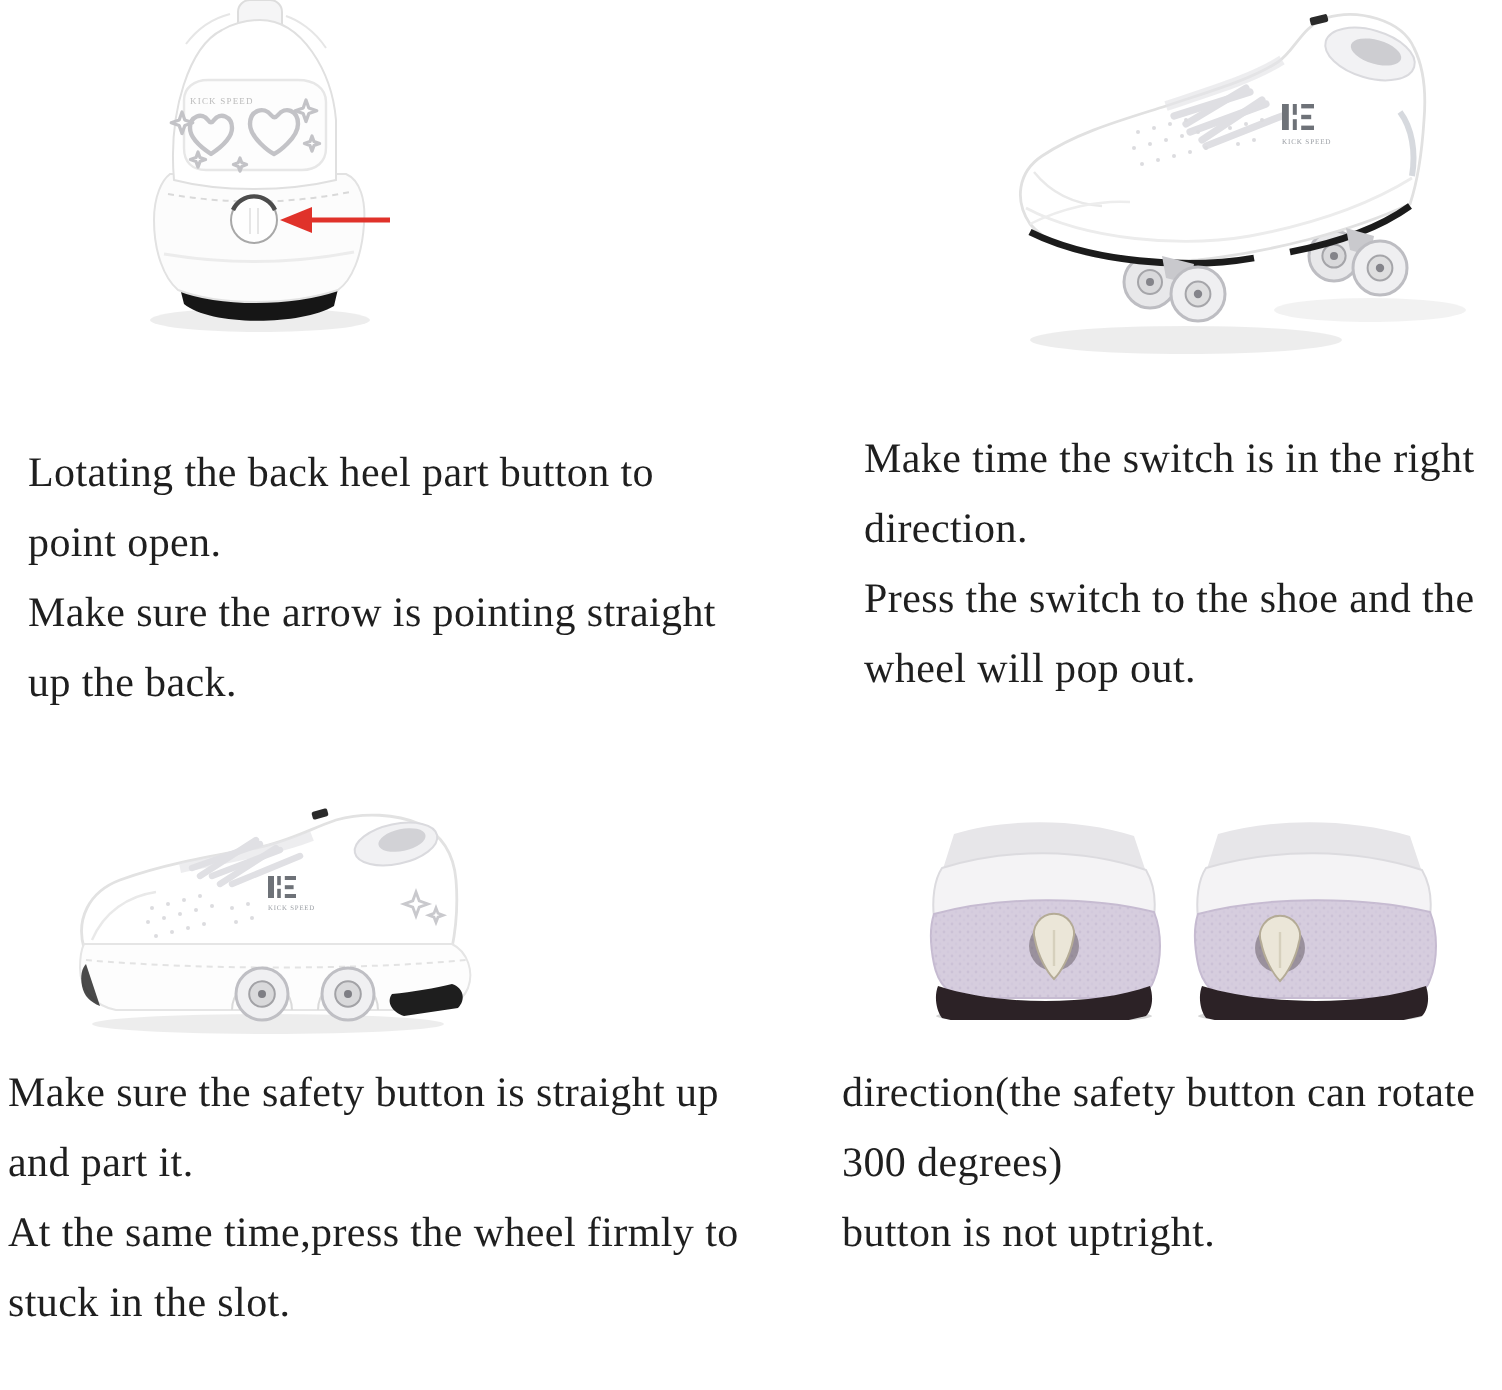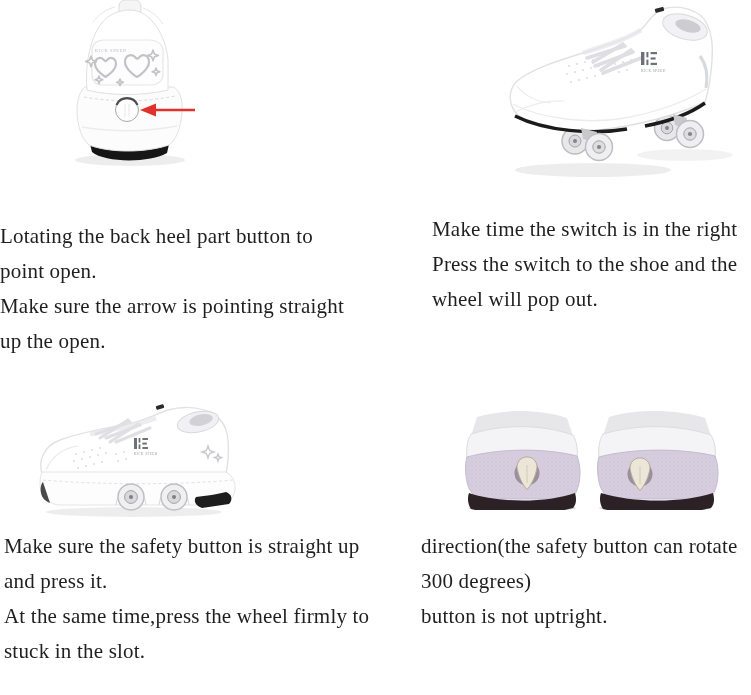--- a/index.html
+++ b/index.html
@@ -8,21 +8,21 @@
     font-family:"Liberation Serif", serif;color:#1f1f1f;
   }
   .fig{position:absolute;margin:0;padding:0;}
   .fig svg{display:block;width:100%;height:100%;}
   .fig-tl{left:55px;top:0;width:180px;height:175px;}
   .fig-tr{left:495px;top:0;width:256px;height:185px;}
   .fig-bl{left:30px;top:398px;width:215px;height:122px;}
   .fig-br{left:455px;top:405px;width:280px;height:105px;}
   .caption{position:absolute;font-size:21px;line-height:35px;letter-spacing:.2px;}
   .caption p{margin:0;white-space:nowrap;}
-  .cap-tl{left:0;top:219px;}
+  .cap-tl{left:14px;top:219px;}
   .cap-tr{left:432px;top:212px;}
   .cap-bl{left:4px;top:529px;}
   .cap-br{left:421px;top:529px;}
 </style>
 </head>
 <body>
 
 <div class="canvas">
 
   <figure class="fig fig-tl">
@@ -278,32 +278,33 @@
           <line x1="0" y1="-8" x2="0" y2="10" stroke="#d6d0bd" stroke-width="1.2"></line>
         </g>
       </g>
     </svg>
   </figure>
 
   <div class="caption cap-tl">
     <p>Lotating the back heel part button to</p>
     <p>point open.</p>
     <p>Make sure the arrow is pointing straight</p>
-    <p>up the open.</p>
+    <p>up the back.</p>
   </div>
 
   <div class="caption cap-tr">
     <p>Make time the switch is in the right</p>
+    <p>direction.</p>
     <p>Press the switch to the shoe and the</p>
     <p>wheel will pop out.</p>
   </div>
 
   <div class="caption cap-bl">
     <p>Make sure the safety button is straight up</p>
-    <p>and press it.</p>
+    <p>and part it.</p>
     <p>At the same time,press the wheel firmly to</p>
     <p>stuck in the slot.</p>
   </div>
 
   <div class="caption cap-br">
     <p>direction(the safety button can rotate</p>
     <p>300 degrees)</p>
     <p>button is not uptright.</p>
   </div>
 

